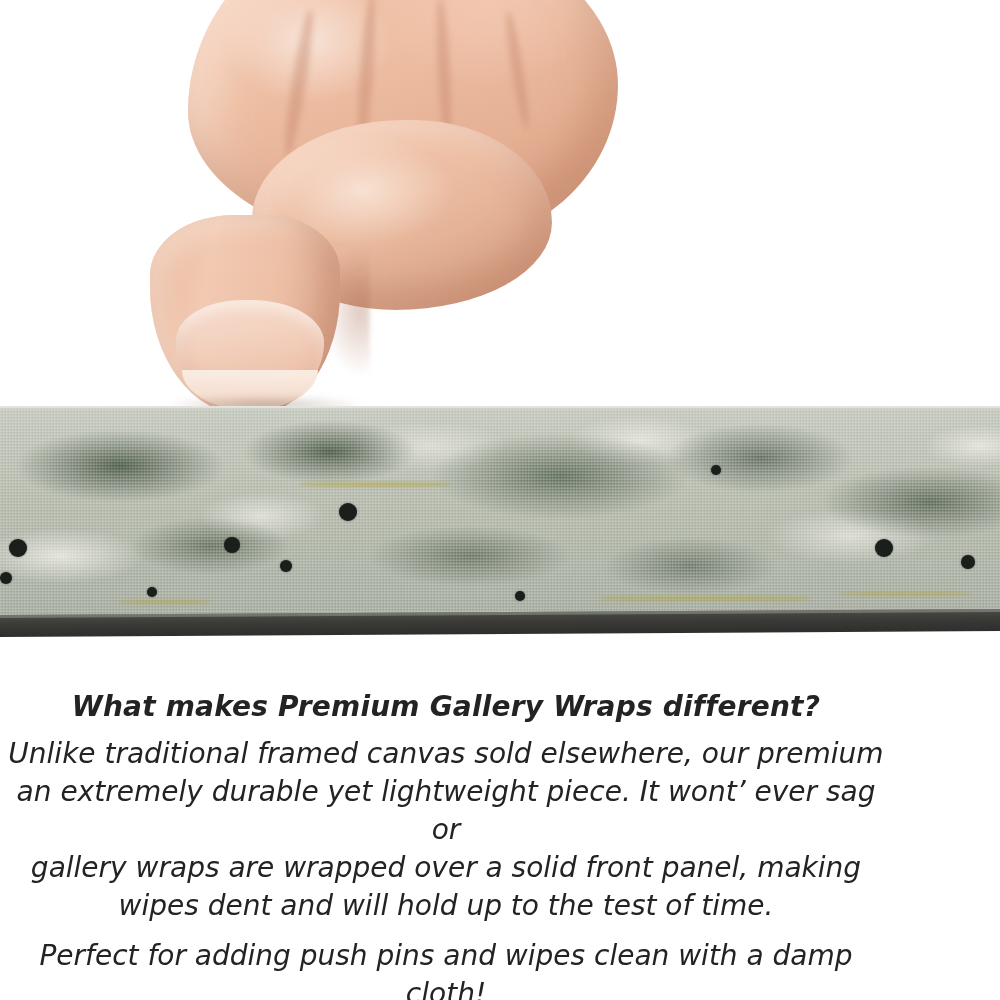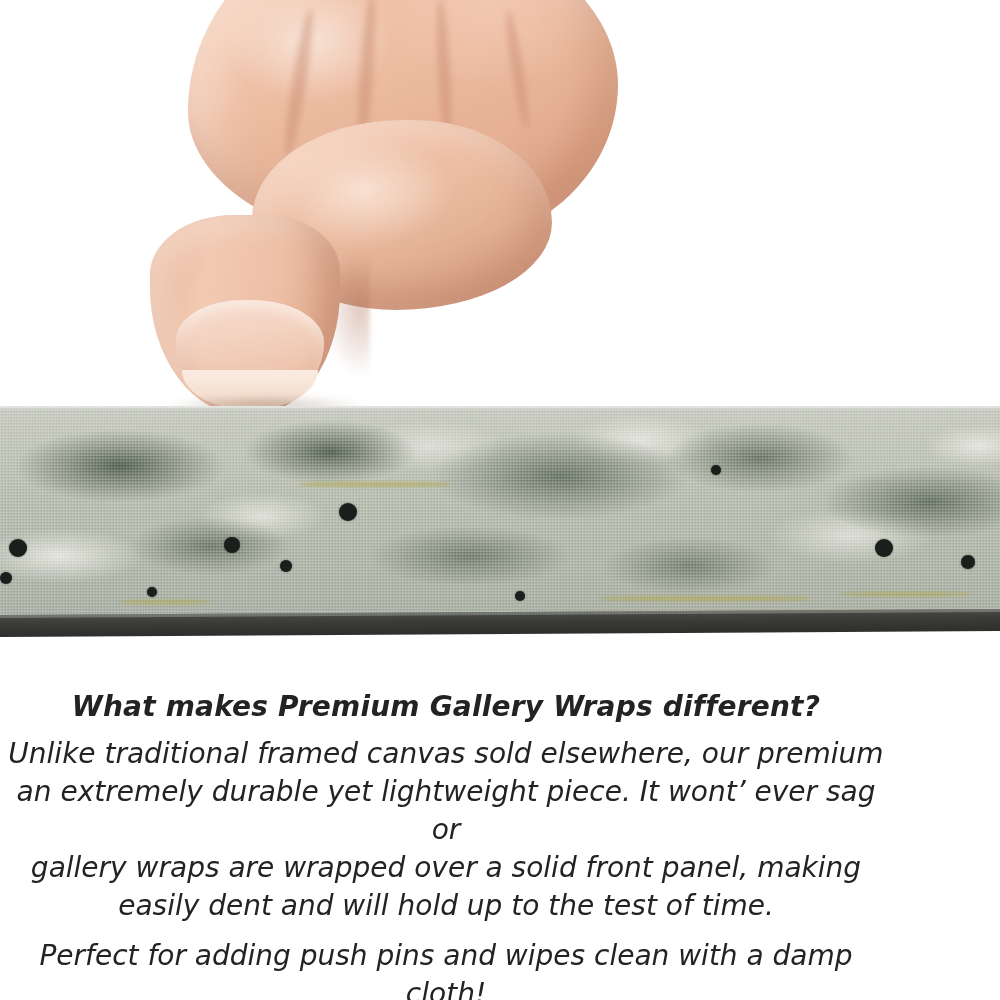--- a/index.html
+++ b/index.html
@@ -277,17 +277,17 @@
   </div>
   <div class="band-depth">
     <div class="band-depth-hl"></div>
   </div>
 
   <div class="caption">
     <div class="caption-title">What makes Premium Gallery Wraps different?</div>
     <div class="caption-line">Unlike traditional framed canvas sold elsewhere, our premium</div>
     <div class="caption-line">an extremely durable yet lightweight piece. It wont’ ever sag or</div>
     <div class="caption-line">gallery wraps are wrapped over a solid front panel, making</div>
-    <div class="caption-line">easily dent and will hold up to the test of time.</div>
+    <div class="caption-line">wipes dent and will hold up to the test of time.</div>
     <div class="caption-line last">Perfect for adding push pins and wipes clean with a damp cloth!</div>
   </div>
 
 </div>
 
 </body></html>

